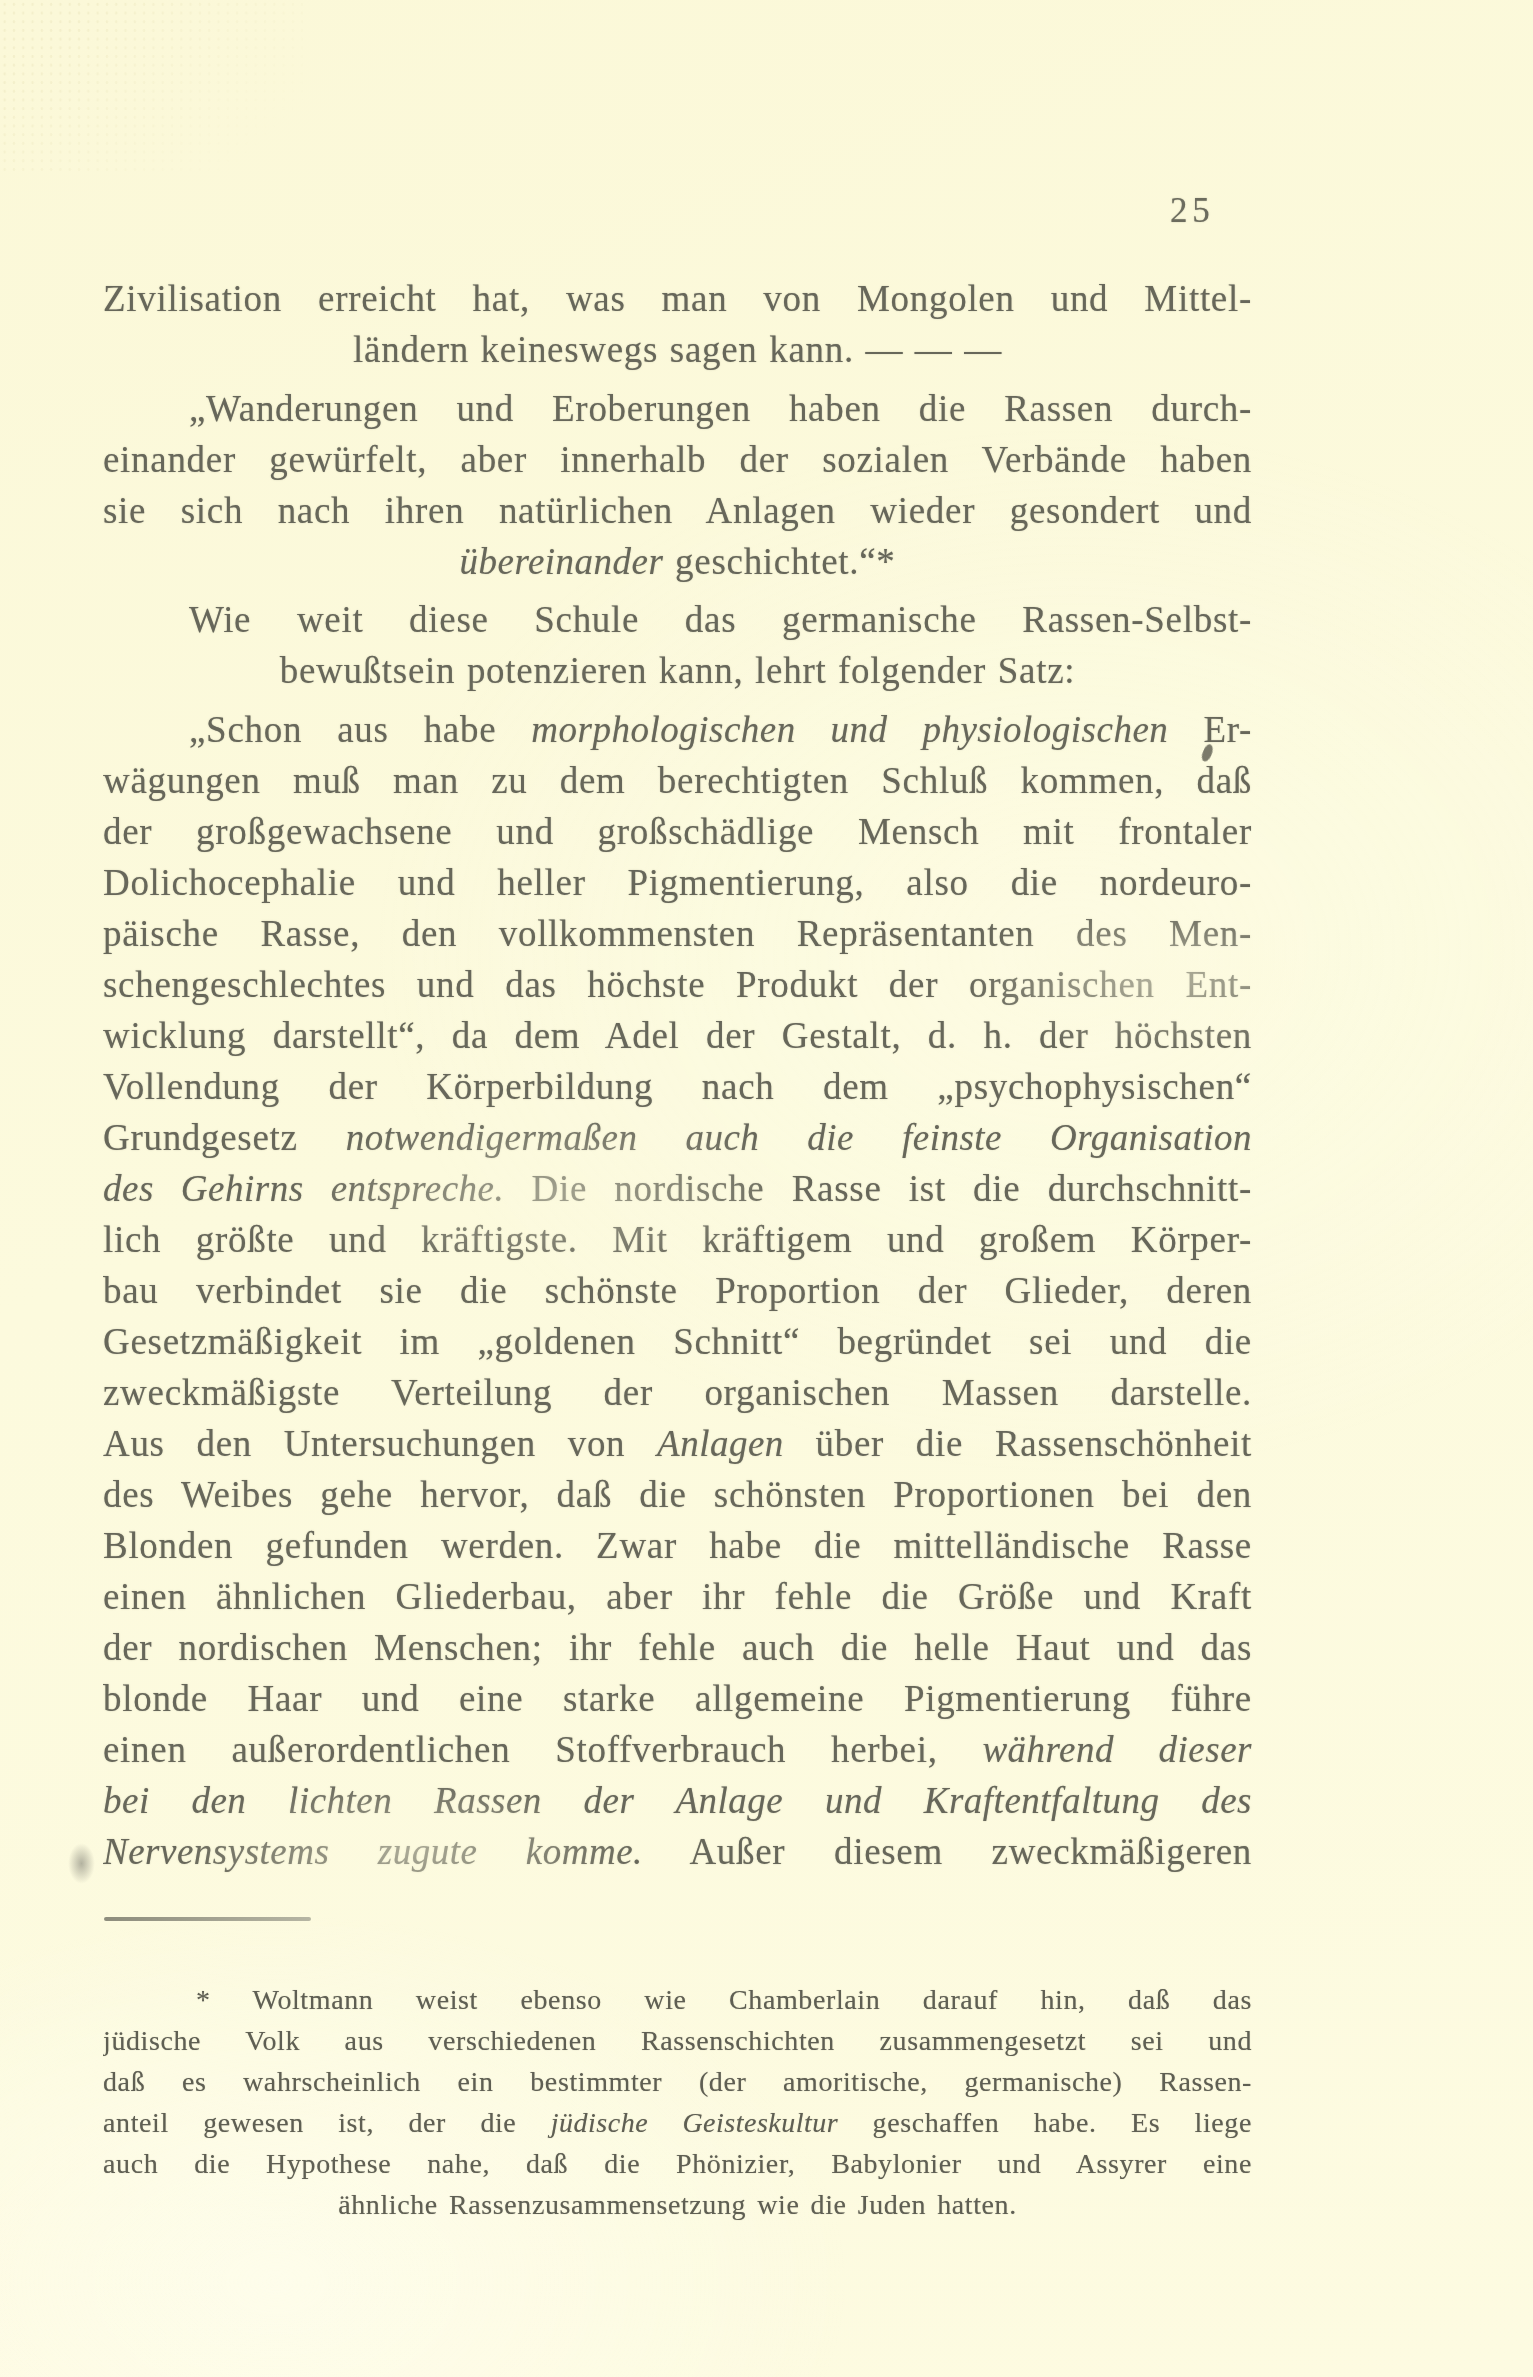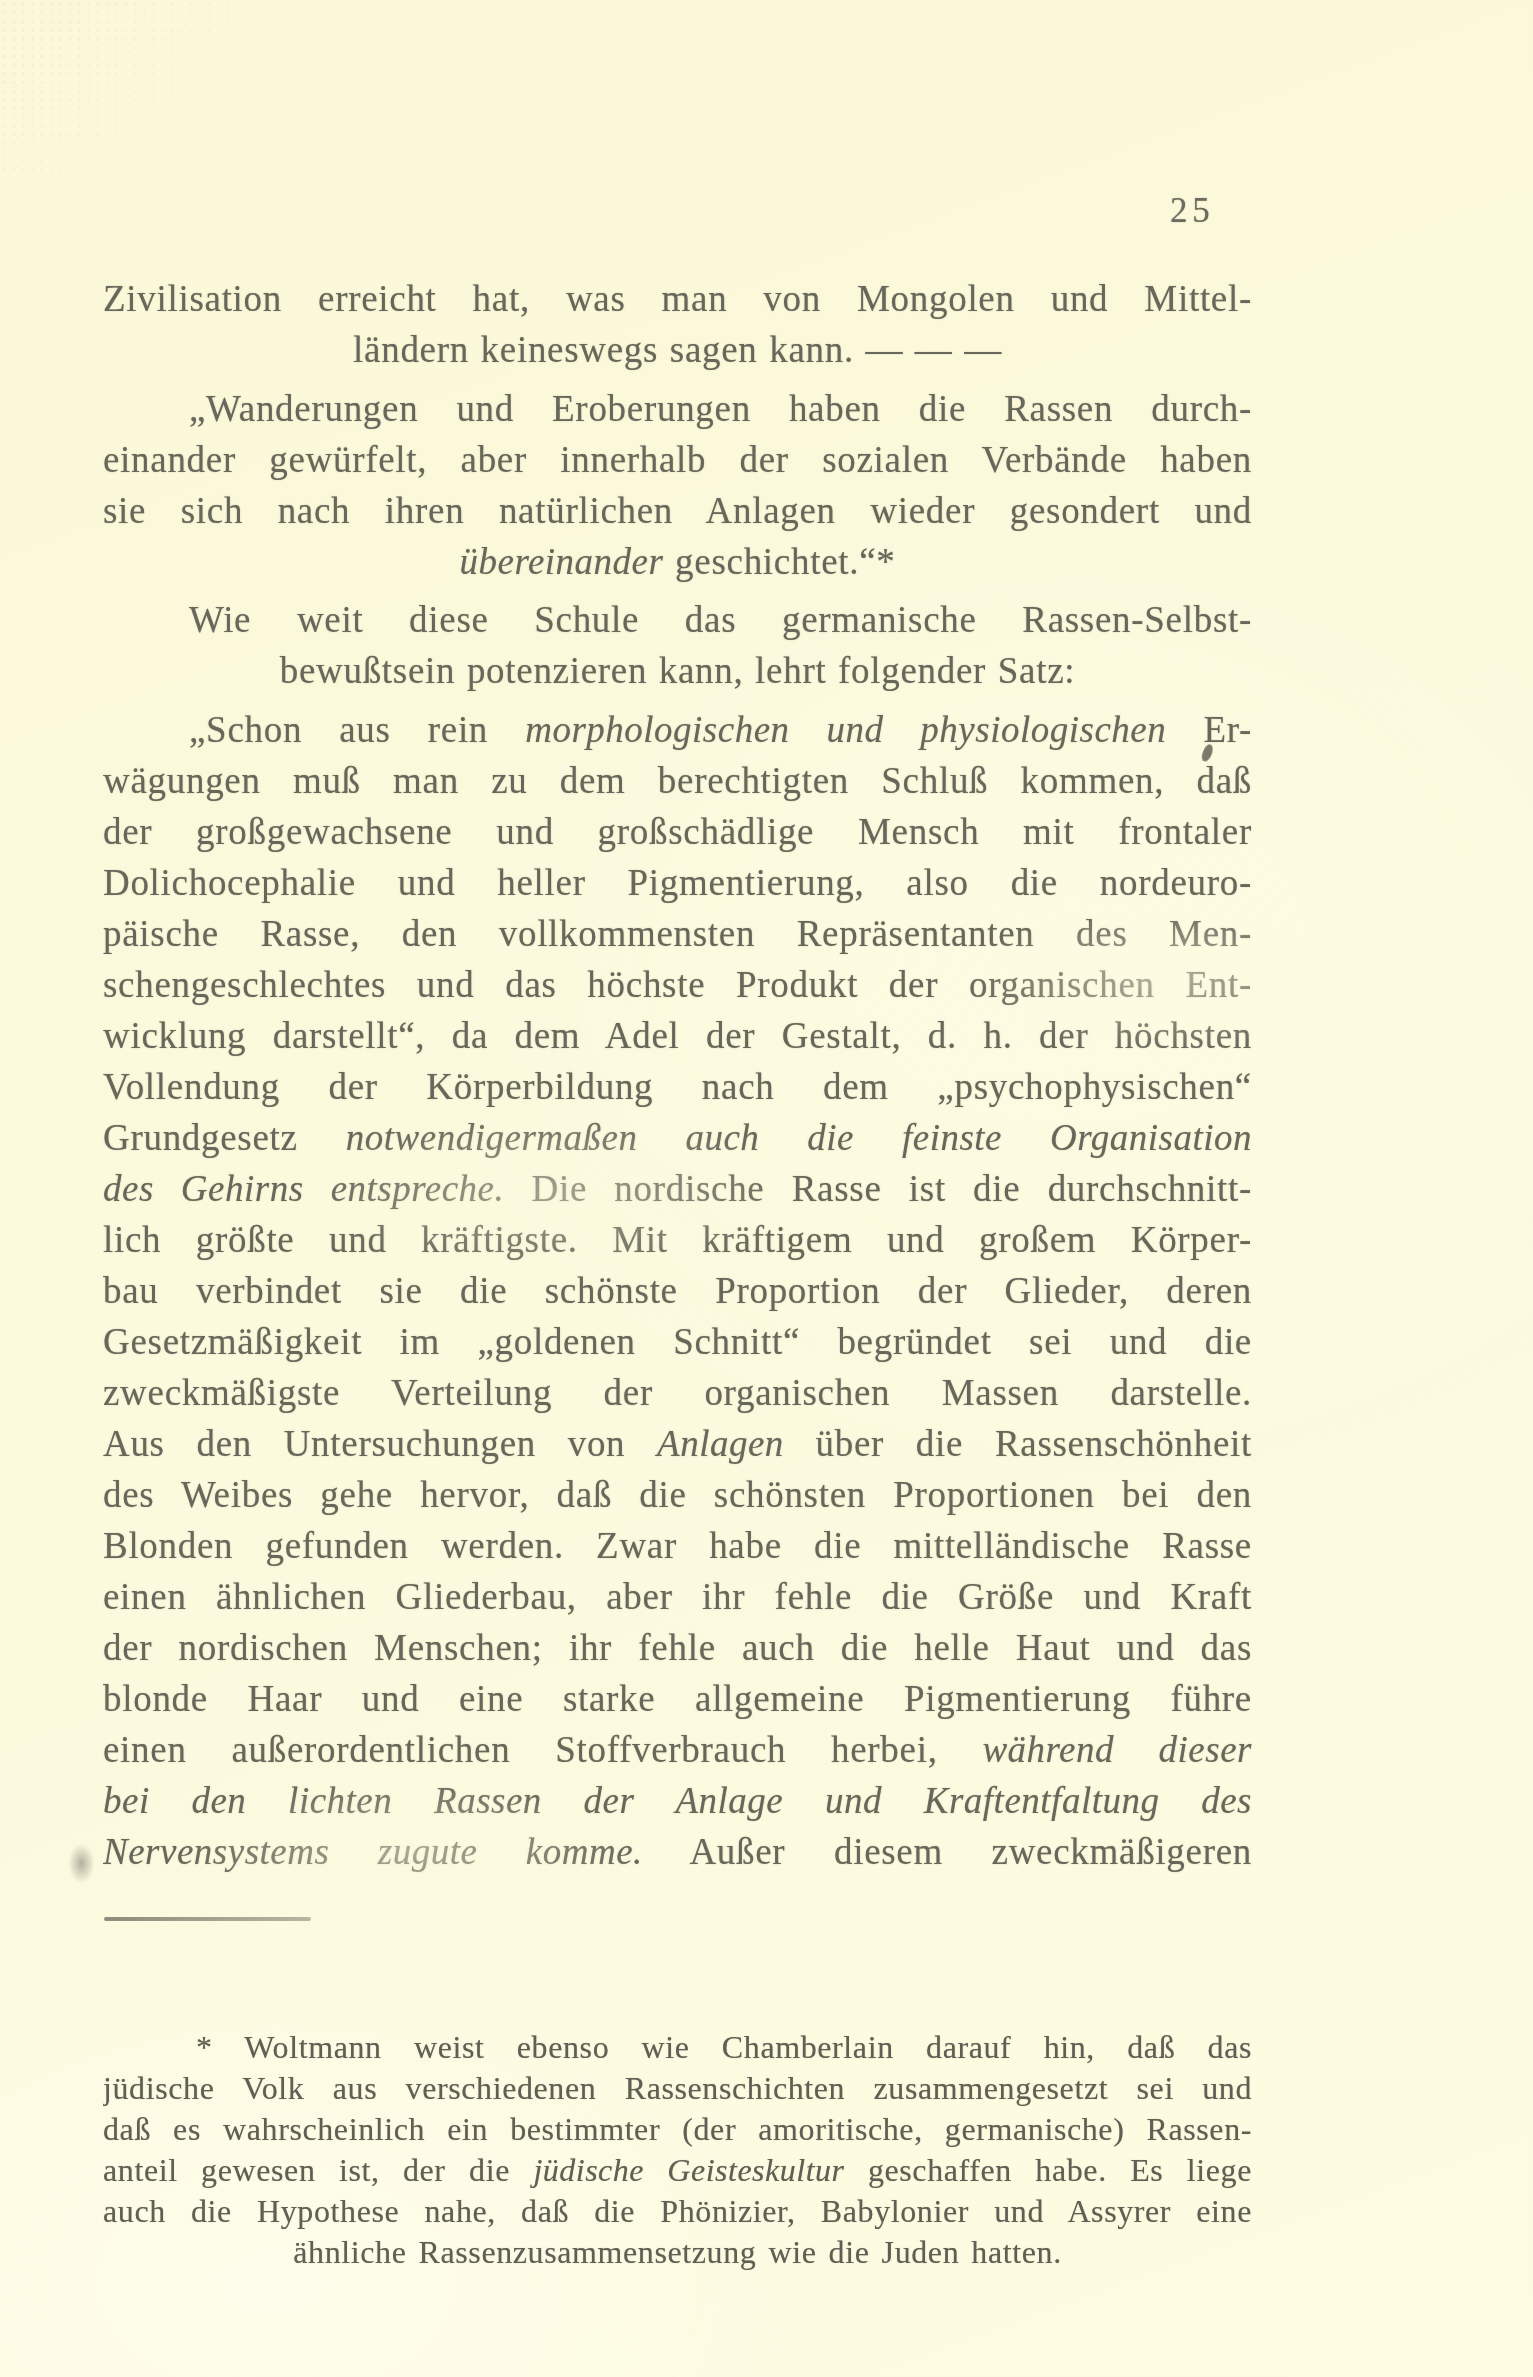--- a/index.html
+++ b/index.html
@@ -57,26 +57,25 @@
     position: absolute; left: 104px; top: 1917px;
     width: 207px; height: 3.5px;
     background: linear-gradient(90deg, #727264, #a5a595);
     border-radius: 2.3px;
     opacity: .8;
     filter: blur(0.6px);
   }
 
   .footnote-text {
     position: absolute; left: 103px; top: 1979px; width: 1149px;
-    font-size: 32px;
+    font-size: 28px;
     letter-spacing: 0.6px;
     word-spacing: 3.5px;
     color: #5f5f53;
     text-shadow: 0 0 0.9px rgba(95,95,83,.5);
-    margin-top: 48px;
   }
   .fline { height: 41px; line-height: 41px; overflow: hidden; text-align: justify; }
   .fline:not(.last)::after { content: ""; display: inline-block; width: 100%; height: 0; }
   .fline.last { text-align: center; }
   .fline.indent { text-indent: 93px; }
 
   
   .ink-smudge {
     position: absolute; left: 68px; top: 1843px; width: 27px; height: 41px;
     background: radial-gradient(ellipse at center, rgba(118,118,108,.55), rgba(118,118,108,0) 70%);
@@ -106,21 +105,21 @@
 
 <div class="body-text" id="body-text">
     <div class="line"><span>Zivilisation erreicht hat, was man von Mongolen und Mittel-</span></div>
     <div class="line last"><span>ländern keineswegs sagen kann. — — —</span></div>
     <div class="line indent gap"><span>„Wanderungen und Eroberungen haben die Rassen durch-</span></div>
     <div class="line"><span>einander gewürfelt, aber innerhalb der sozialen Verbände haben</span></div>
     <div class="line"><span>sie sich nach ihren natürlichen Anlagen wieder gesondert und</span></div>
     <div class="line last"><i>übereinander</i><span> geschichtet.“*</span></div>
     <div class="line indent gap"><span>Wie weit diese Schule das germanische Rassen-Selbst-</span></div>
     <div class="line last"><span>bewußtsein potenzieren kann, lehrt folgender Satz:</span></div>
-    <div class="line indent gap"><span>„Schon aus rein </span><i>morphologischen und physiologischen</i><span> Er-</span></div>
+    <div class="line indent gap"><span>„Schon aus habe </span><i>morphologischen und physiologischen</i><span> Er-</span></div>
     <div class="line"><span>wägungen muß man zu dem berechtigten Schluß kommen, daß</span></div>
     <div class="line"><span>der großgewachsene und großschädlige Mensch mit frontaler</span></div>
     <div class="line"><span>Dolichocephalie und heller Pigmentierung, also die nordeuro-</span></div>
     <div class="line"><span>päische Rasse, den vollkommensten Repräsentanten des Men-</span></div>
     <div class="line"><span>schengeschlechtes und das höchste Produkt der organischen Ent-</span></div>
     <div class="line"><span>wicklung darstellt“, da dem Adel der Gestalt, d. h. der höchsten</span></div>
     <div class="line"><span>Vollendung der Körperbildung nach dem „psychophysischen“</span></div>
     <div class="line"><span>Grundgesetz </span><i>notwendigermaßen auch die feinste Organisation</i></div>
     <div class="line"><i>des Gehirns entspreche.</i><span> Die nordische Rasse ist die durchschnitt-</span></div>
     <div class="line"><span>lich größte und kräftigste. Mit kräftigem und großem Körper-</span></div>

